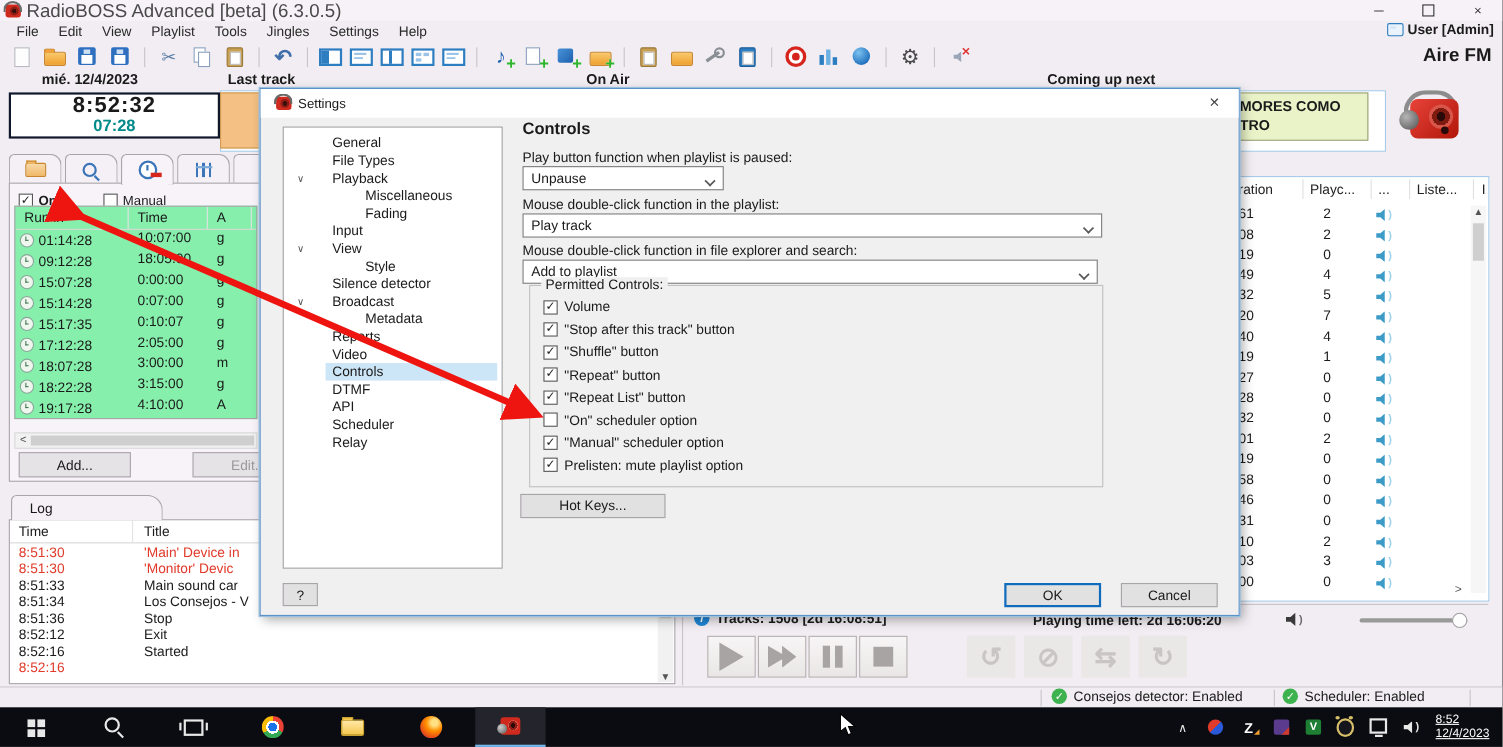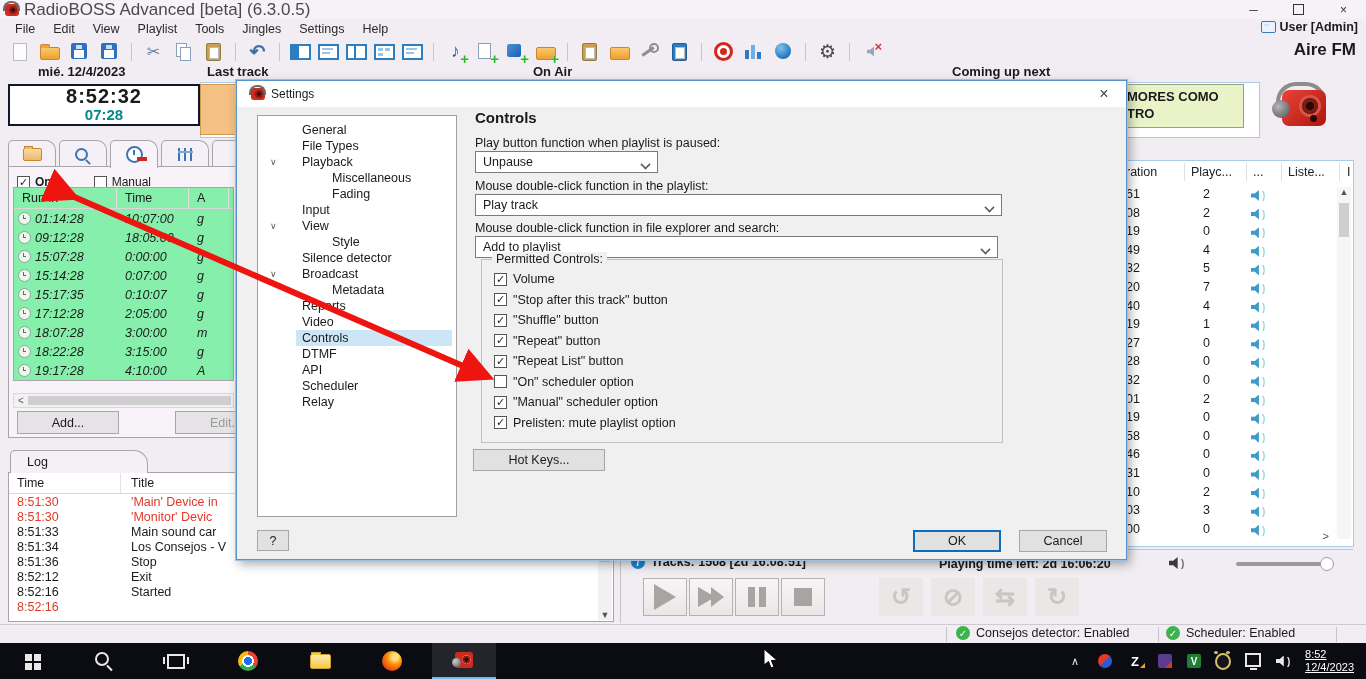--- a/index.html
+++ b/index.html
@@ -83,21 +83,21 @@
 .tbi-mixer{width:15px;height:13px;background:repeating-linear-gradient(90deg,#3b74b8 0 2px,transparent 2px 6px);position:relative;}
 .tbi-mixer::before{content:"";position:absolute;left:0;top:3px;width:15px;height:2px;background:#7aa8d8;}
 
 .schedpanel{position:absolute;left:8px;top:166px;width:228px;height:270px;background:#f7f3f8;border:1px solid #a9a4aa;}
 .cbrow{display:flex;align-items:center;gap:5px;}
 .cb{width:13px;height:13px;background:#fff;border:1px solid #555;display:inline-flex;align-items:center;justify-content:center;font-size:11px;line-height:11px;color:#222;flex:none;box-sizing:border-box;}
 .sched-cbs{position:absolute;left:8px;top:8px;display:flex;gap:42px;}
 .sched-table{position:absolute;left:4px;top:20px;width:219px;height:192px;background:#86efac;border:1px solid #a9a4aa;overflow:hidden;}
 .sth{display:flex;height:20px;border-bottom:1px solid #d8d8d8;font-size:12.5px;align-items:center;}
 .sth span{padding-left:8px;box-sizing:border-box;border-right:1px solid #e3e3e3;height:20px;display:flex;align-items:center;}
-.strow{display:flex;height:19px;align-items:center;font-size:12.5px;font-style:italic;}
+.strow{display:flex;height:19px;font-size:12.5px;}
 .strow .c1{width:103px;display:flex;align-items:center;gap:4px;padding-left:4px;box-sizing:border-box;}
 .strow .c2{width:72px;padding-left:8px;box-sizing:border-box;}
 .strow .c3{flex:1;padding-left:8px;box-sizing:border-box;}
 .rowclk{width:11px;height:11px;border:1px solid #8aa89a;border-radius:50%;background:#eef6ee;position:relative;flex:none;}
 .rowclk::before{content:"";position:absolute;left:4px;top:2px;width:1px;height:4px;background:#4a7a5a;}
 .rowclk::after{content:"";position:absolute;left:4px;top:5px;width:3px;height:1px;background:#4a7a5a;}
 .hscroll{position:absolute;left:4px;top:226px;width:219px;height:13px;background:#f1f1f1;border:1px solid #d9d9d9;display:flex;align-items:center;}
 .hscroll .arr{width:14px;text-align:center;color:#555;font-size:10px;}
 .hscroll .thumb{height:9px;flex:1;background:#cfcfcf;margin-right:2px;}
 .sched-btns{position:absolute;left:8px;top:244px;display:flex;gap:12px;}

